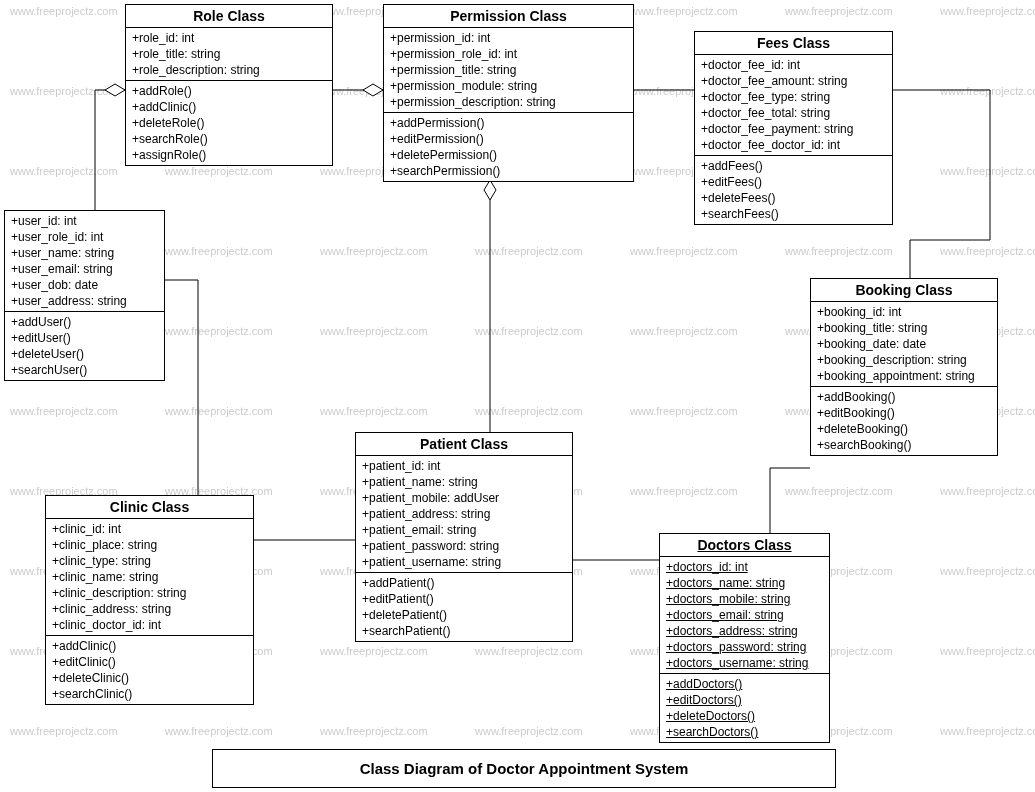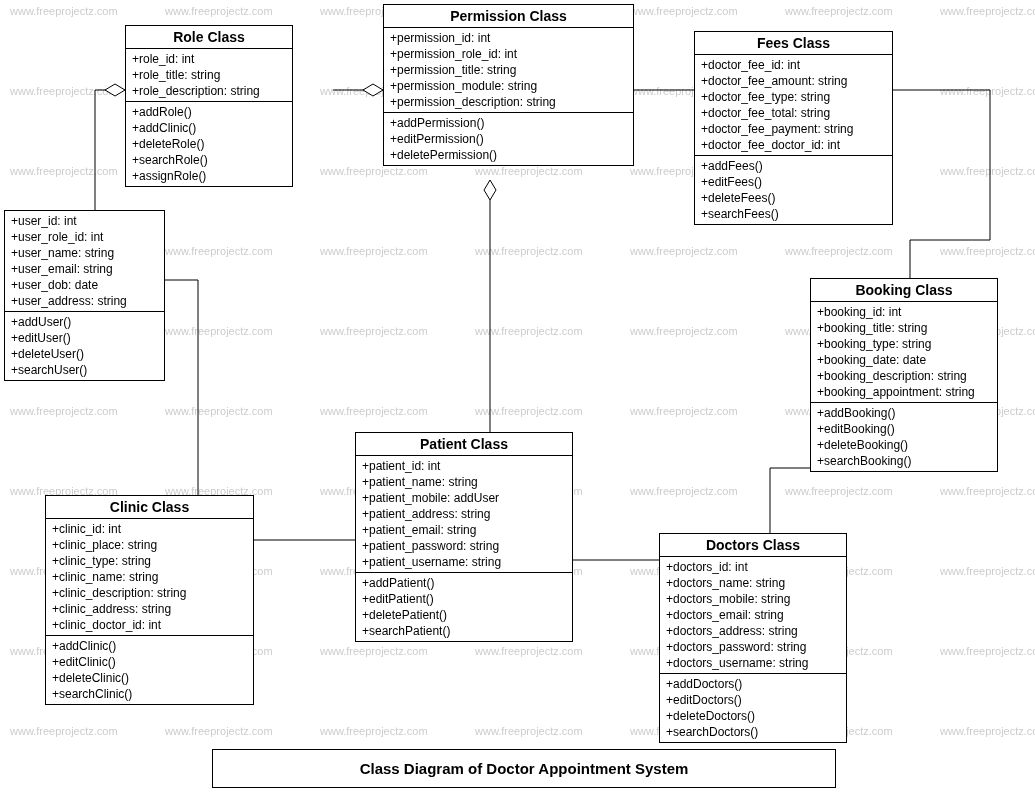--- a/index.html
+++ b/index.html
@@ -157,21 +157,21 @@
 
   <line x1="893" y1="90" x2="990" y2="90" stroke="#000"></line>
   <line x1="990" y1="90" x2="990" y2="240" stroke="#000"></line>
   <line x1="990" y1="240" x2="910" y2="240" stroke="#000"></line>
   <line x1="910" y1="240" x2="910" y2="278" stroke="#000"></line>
 
   <line x1="770" y1="468" x2="770" y2="533" stroke="#000"></line>
   <line x1="770" y1="468" x2="810" y2="468" stroke="#000"></line>
 </svg>
 
-<div class="class-box" style="left:125px; top:25px; width:168px;">
+<div class="class-box" style="left:125px; top:4px; width:208px;">
   <div class="class-title">Role Class</div>
   <div class="class-section">
       <span class="attr">+role_id: int</span>
       <span class="attr">+role_title: string</span>
       <span class="attr">+role_description: string</span>
     </div>
   <div class="class-section">
       <span class="method">+addRole()</span>
       <span class="method">+addClinic()</span>
       <span class="method">+deleteRole()</span>
@@ -186,20 +186,21 @@
       <span class="attr">+permission_id: int</span>
       <span class="attr">+permission_role_id: int</span>
       <span class="attr">+permission_title: string</span>
       <span class="attr">+permission_module: string</span>
       <span class="attr">+permission_description: string</span>
     </div>
   <div class="class-section">
       <span class="method">+addPermission()</span>
       <span class="method">+editPermission()</span>
       <span class="method">+deletePermission()</span>
+      <span class="method">+searchPermission()</span>
     </div>
 </div>
 
 <div class="class-box" style="left:694px; top:31px; width:199px;">
   <div class="class-title">Fees Class</div>
   <div class="class-section">
       <span class="attr">+doctor_fee_id: int</span>
       <span class="attr">+doctor_fee_amount: string</span>
       <span class="attr">+doctor_fee_type: string</span>
       <span class="attr">+doctor_fee_total: string</span>
@@ -229,21 +230,20 @@
       <span class="method">+deleteUser()</span>
       <span class="method">+searchUser()</span>
     </div>
 </div>
 
 <div class="class-box" style="left:810px; top:278px; width:188px;">
   <div class="class-title">Booking Class</div>
   <div class="class-section">
       <span class="attr">+booking_id: int</span>
       <span class="attr">+booking_title: string</span>
-      <span class="attr">+booking_type: string</span>
       <span class="attr">+booking_date: date</span>
       <span class="attr">+booking_description: string</span>
       <span class="attr">+booking_appointment: string</span>
     </div>
   <div class="class-section">
       <span class="method">+addBooking()</span>
       <span class="method">+editBooking()</span>
       <span class="method">+deleteBooking()</span>
       <span class="method">+searchBooking()</span>
     </div>
@@ -280,21 +280,21 @@
       <span class="attr">+clinic_doctor_id: int</span>
     </div>
   <div class="class-section">
       <span class="method">+addClinic()</span>
       <span class="method">+editClinic()</span>
       <span class="method">+deleteClinic()</span>
       <span class="method">+searchClinic()</span>
     </div>
 </div>
 
-<div class="class-box" style="left:659px; top:533px; width:188px;">
+<div class="class-box" style="left:659px; top:533px; width:171px;text-decoration:underline;">
   <div class="class-title">Doctors Class</div>
   <div class="class-section">
       <span class="attr">+doctors_id: int</span>
       <span class="attr">+doctors_name: string</span>
       <span class="attr">+doctors_mobile: string</span>
       <span class="attr">+doctors_email: string</span>
       <span class="attr">+doctors_address: string</span>
       <span class="attr">+doctors_password: string</span>
       <span class="attr">+doctors_username: string</span>
     </div>

